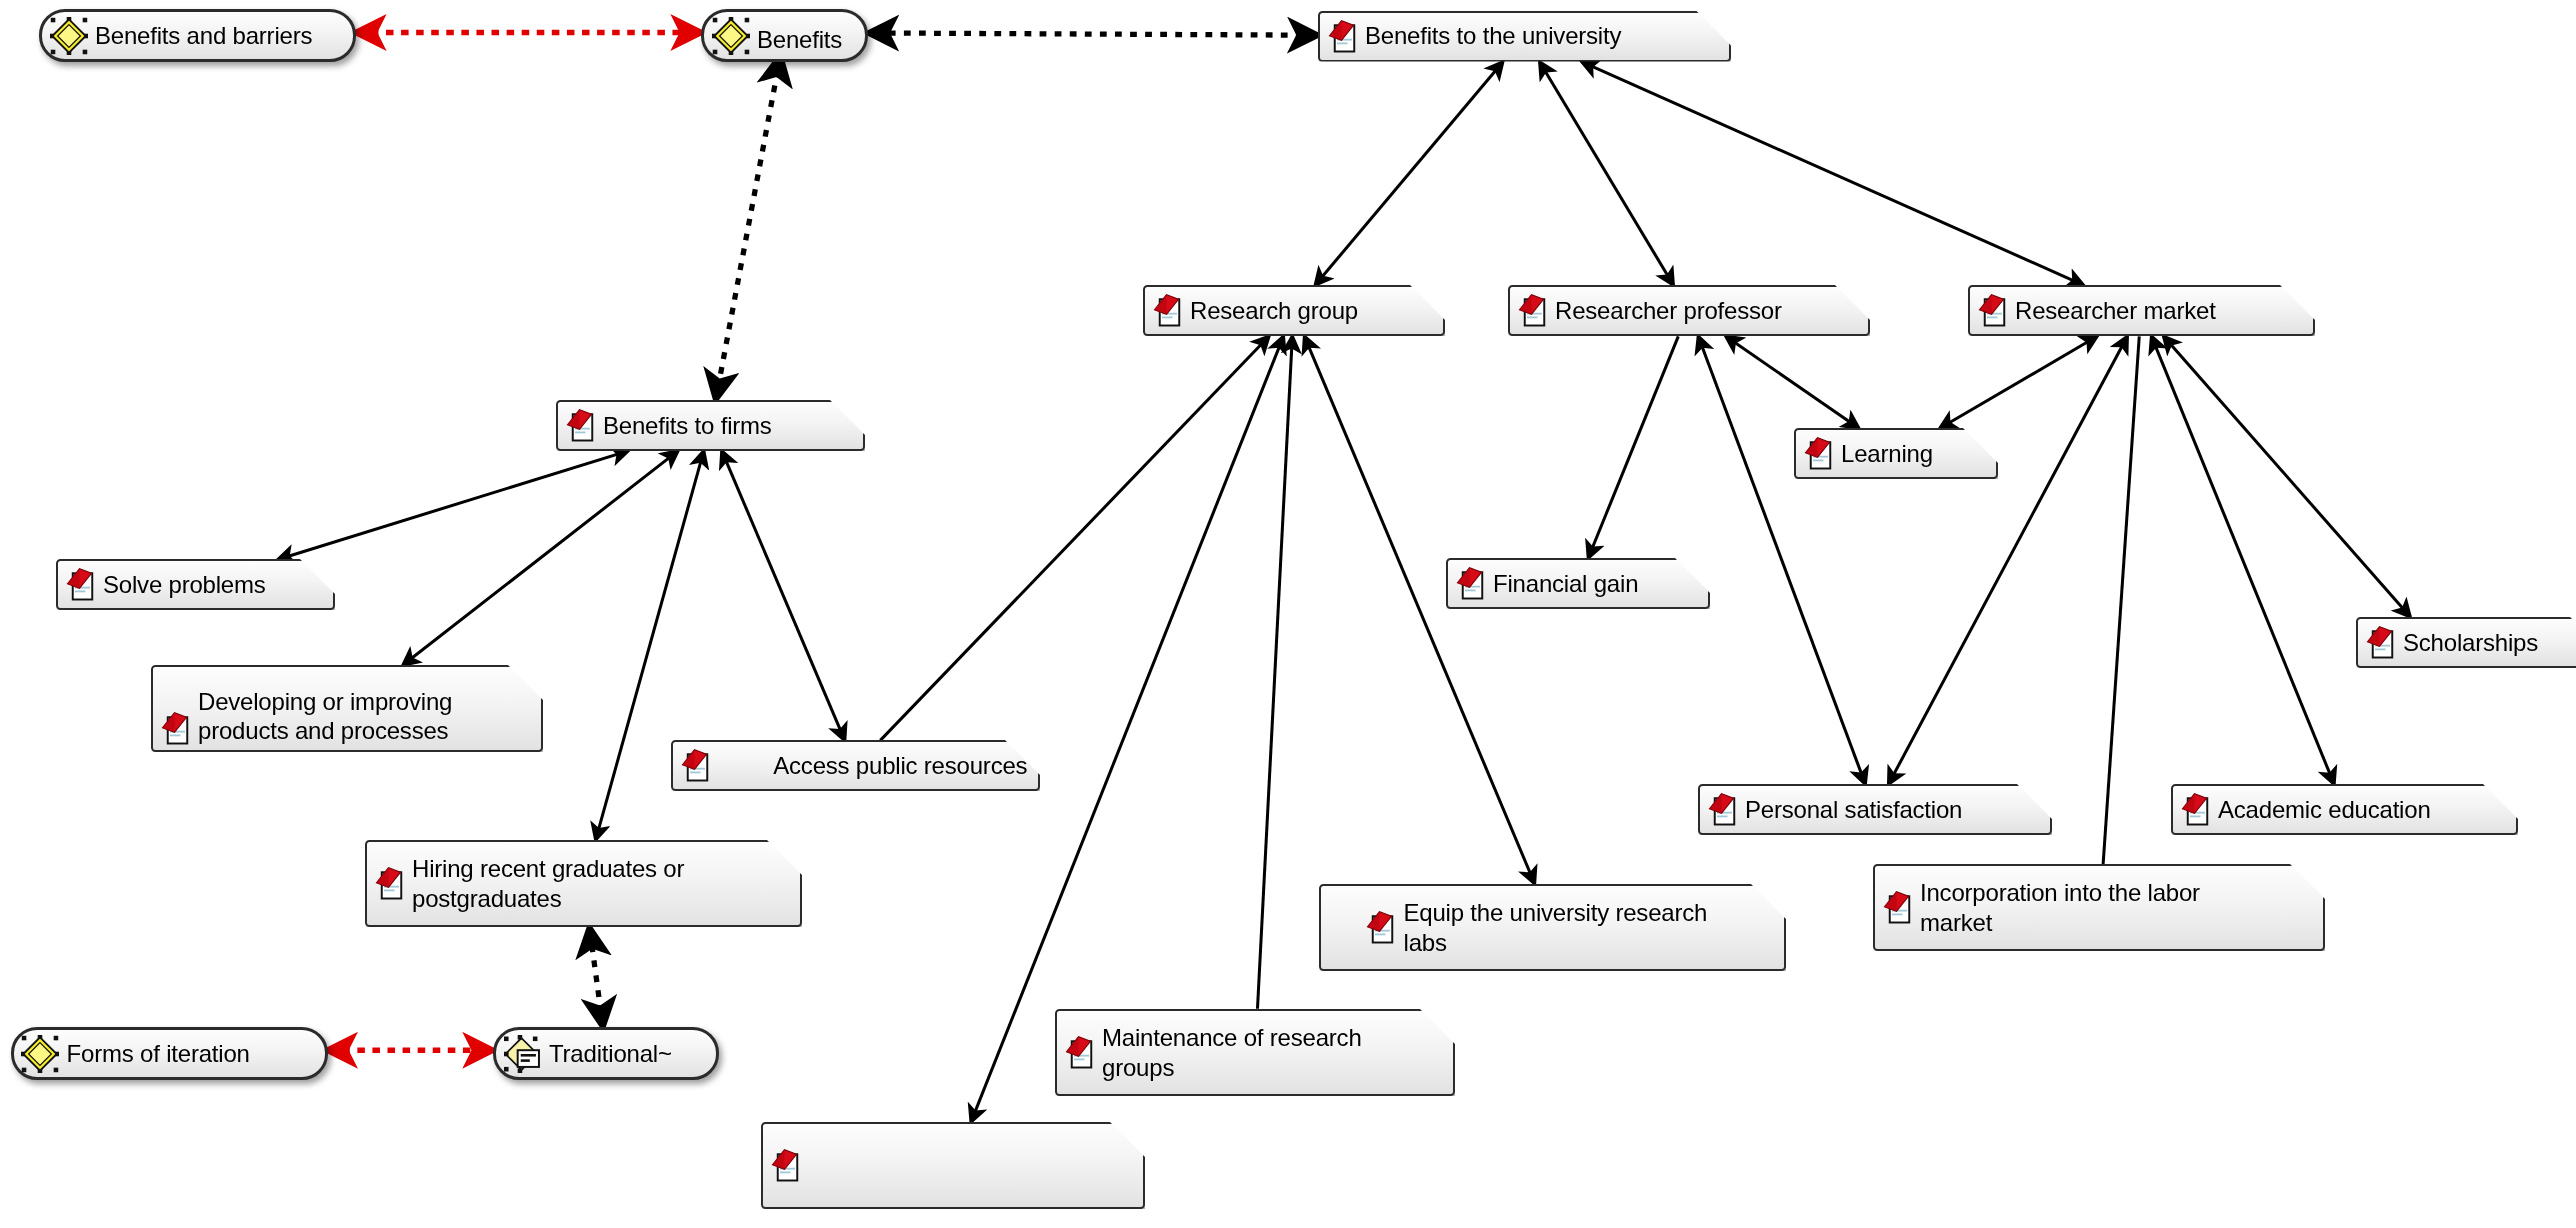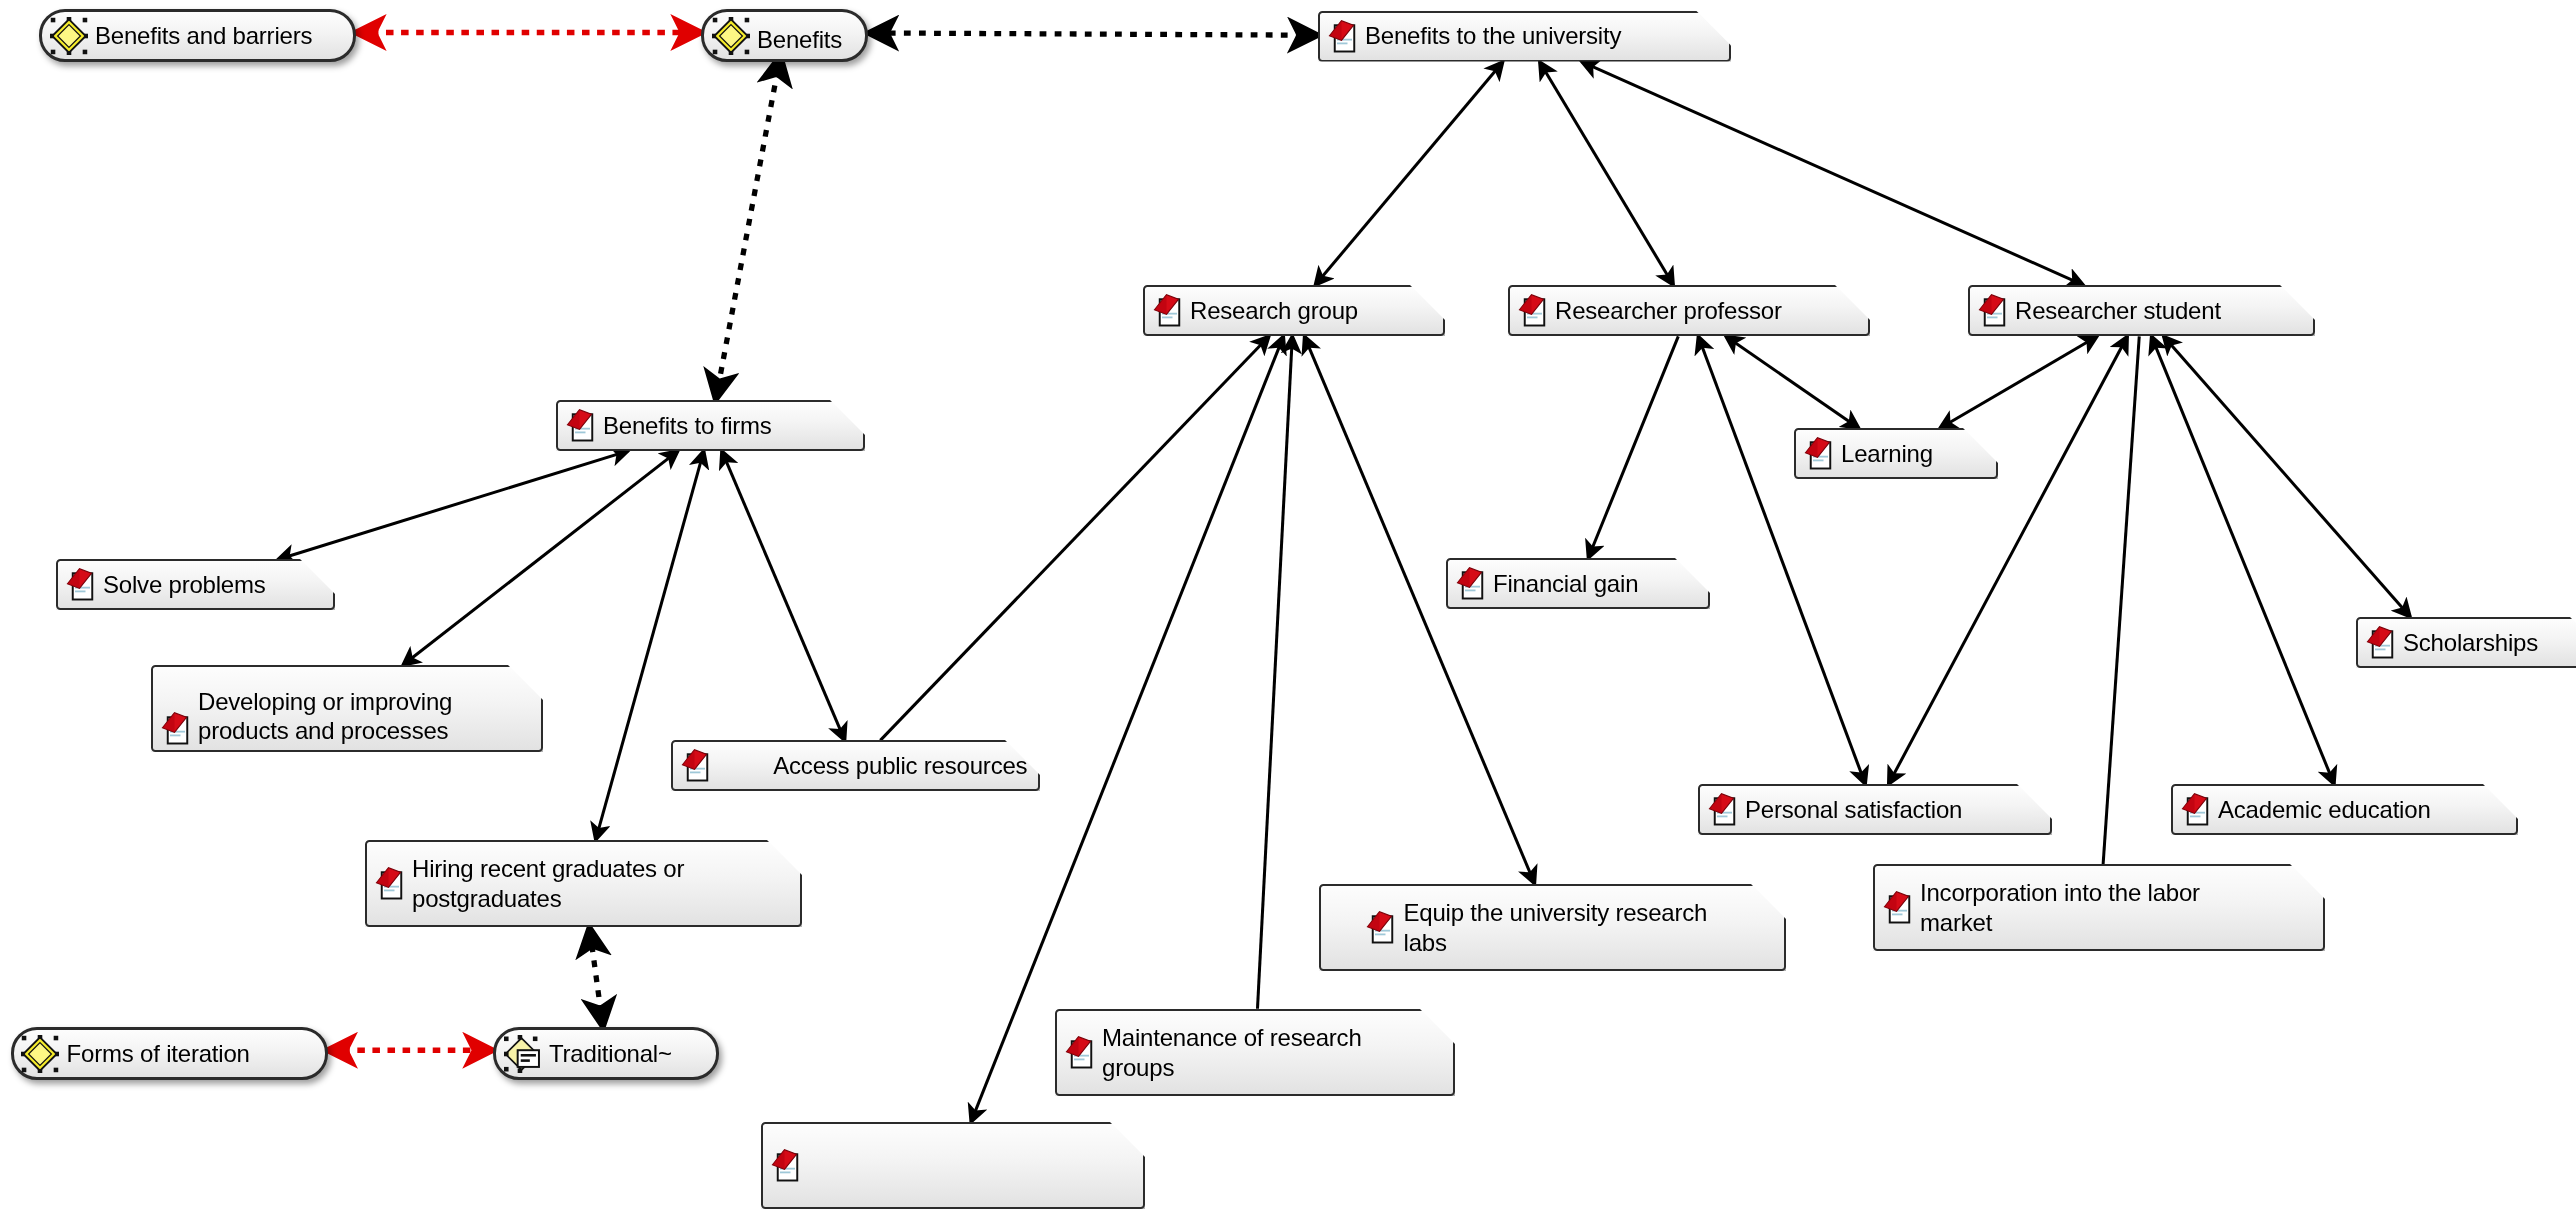--- a/index.html
+++ b/index.html
@@ -194,21 +194,21 @@
       <div class="node concept" style="left: 1968px; top: 285px; width: 347px; min-height: 51px;">
         <span class="icon note-icon">
           <svg viewBox="0 0 40 46" width="30" height="35" aria-hidden="true">
             <rect x="9" y="8" width="26" height="35" fill="#ffffff" stroke="#111" stroke-width="2.6"></rect>
             <rect x="12" y="26" width="20" height="2.4" fill="#9fc8d8"></rect>
             <rect x="12" y="31" width="14" height="2.4" fill="#9fc8d8"></rect>
             <path d="M2,22 L18,2 L34,8 L18,28 Z" fill="#d60b17" stroke="#7a0009" stroke-width="1.6"></path>
             <path d="M2,22 L18,28 L18,2 Z" fill="#b5000c" opacity="0.55"></path>
           </svg>
         </span>
-        <span class="label">Researcher student</span>
+        <span class="label">Researcher market</span>
       </div>
       <div class="node concept" style="left: 1794px; top: 428px; width: 204px; min-height: 51px;">
         <span class="icon note-icon">
           <svg viewBox="0 0 40 46" width="30" height="35" aria-hidden="true">
             <rect x="9" y="8" width="26" height="35" fill="#ffffff" stroke="#111" stroke-width="2.6"></rect>
             <rect x="12" y="26" width="20" height="2.4" fill="#9fc8d8"></rect>
             <rect x="12" y="31" width="14" height="2.4" fill="#9fc8d8"></rect>
             <path d="M2,22 L18,2 L34,8 L18,28 Z" fill="#d60b17" stroke="#7a0009" stroke-width="1.6"></path>
             <path d="M2,22 L18,28 L18,2 Z" fill="#b5000c" opacity="0.55"></path>
           </svg>

